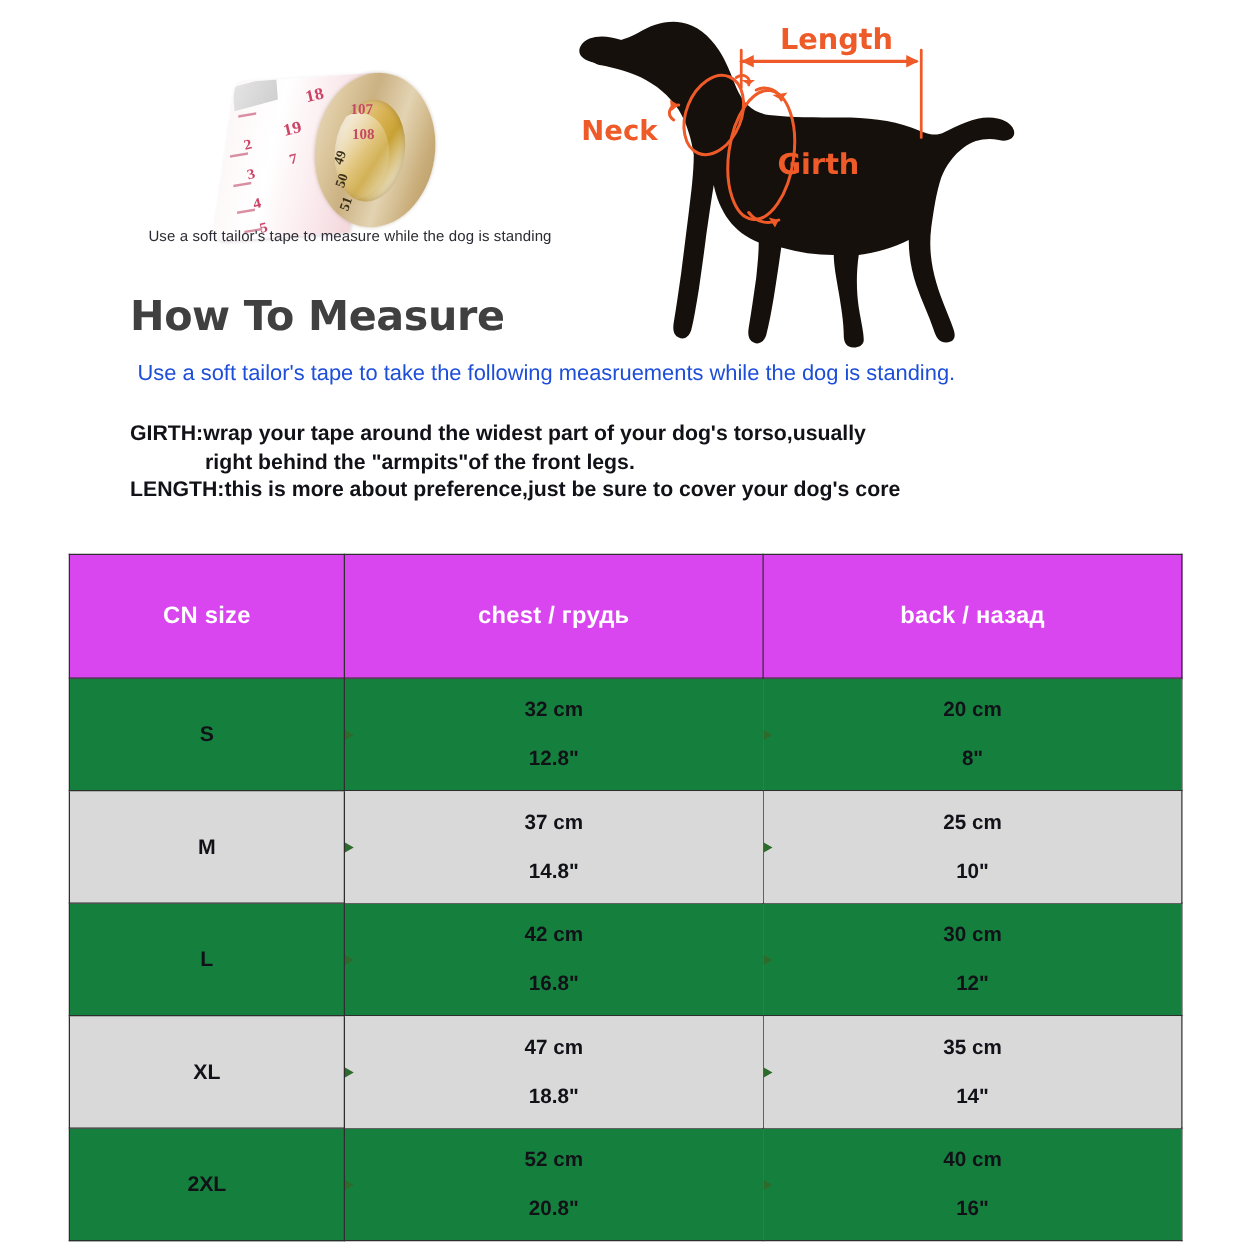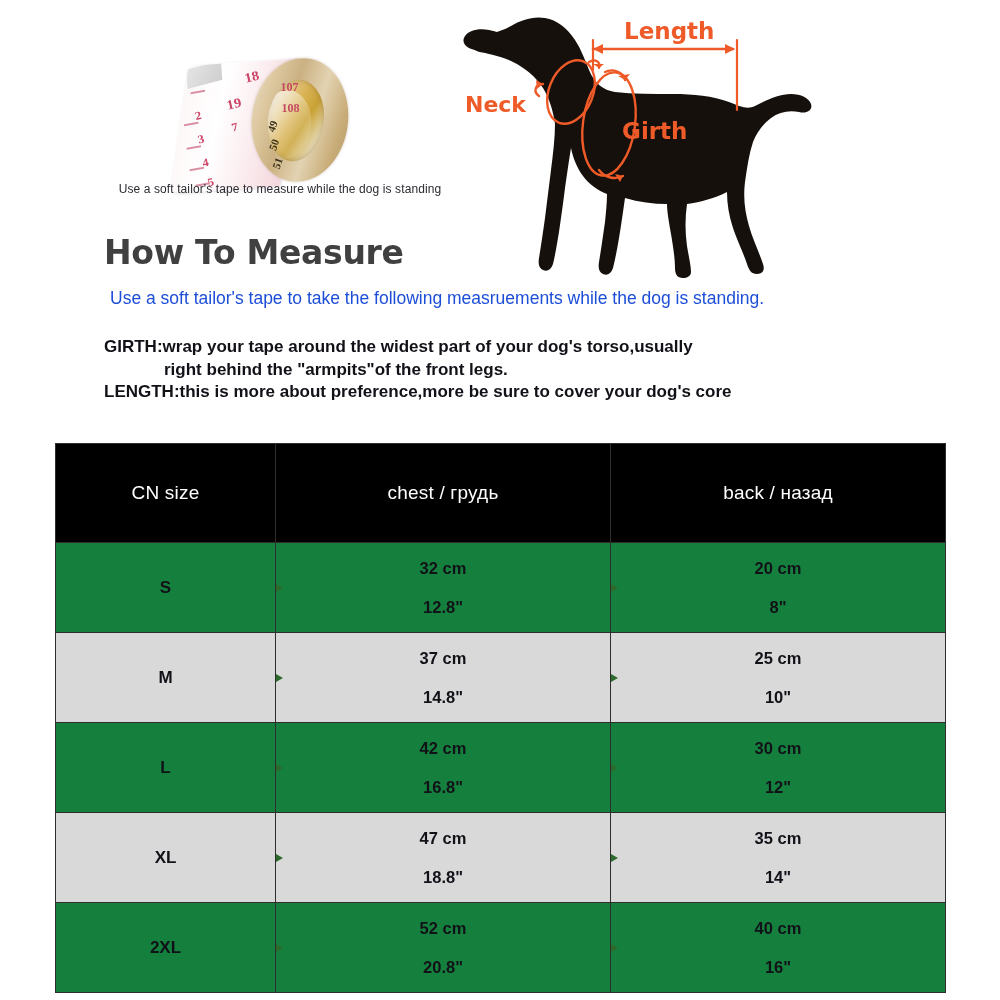--- a/index.html
+++ b/index.html
@@ -195,25 +195,25 @@
   table#size-table td {
     border: 1.5px solid #2e2e2e;
     text-align: center;
     vertical-align: middle;
   }
   table#size-table colgroup col.c-size { width: 220px; }
   table#size-table colgroup col.c-chest { width: 335px; }
   table#size-table colgroup col.c-back { width: 335px; }
 
   thead th {
-    background: #000000;
+    background: #d946ef;
     color: #ffffff;
     height: 96px;
     font-size: 19px;
-    font-weight: normal;
+    font-weight: bold;
     letter-spacing: .2px;
   }
   tbody tr { height: 90px; }
   tbody tr.alt td { background: #d9d9d9; }
   tbody tr td { background: #15803d; }
 
   td.size-cell {
     font-size: 17px;
     font-weight: bold;
     color: #111118;
@@ -383,21 +383,21 @@
       <text x="8" y="106" font-family="DejaVu Sans, sans-serif" font-size="22" font-weight="bold" fill="#ee5a28">Neck</text>
       <text x="165" y="133" font-family="DejaVu Sans, sans-serif" font-size="23" font-weight="bold" fill="#ee5a28">Girth</text>
     </svg>
   </div>
 
   <div id="how-to-measure-title">How To Measure</div>
   <div id="intro-line">Use a soft tailor's tape to take the following measruements while the dog is standing.</div>
   <div id="measure-notes">
     <div class="note-line">GIRTH:wrap your tape around the widest part of your dog's torso,usually</div>
     <div class="note-line indent">right behind the "armpits"of the front legs.</div>
-    <div class="note-line">LENGTH:this is more about preference,more be sure to cover your dog's core</div>
+    <div class="note-line">LENGTH:this is more about preference,just be sure to cover your dog's core</div>
   </div>
 
 </div>
 
 <div id="size-table-wrap">
   <table id="size-table">
     <colgroup>
       <col class="c-size">
         <col class="c-chest">
         <col class="c-back">

